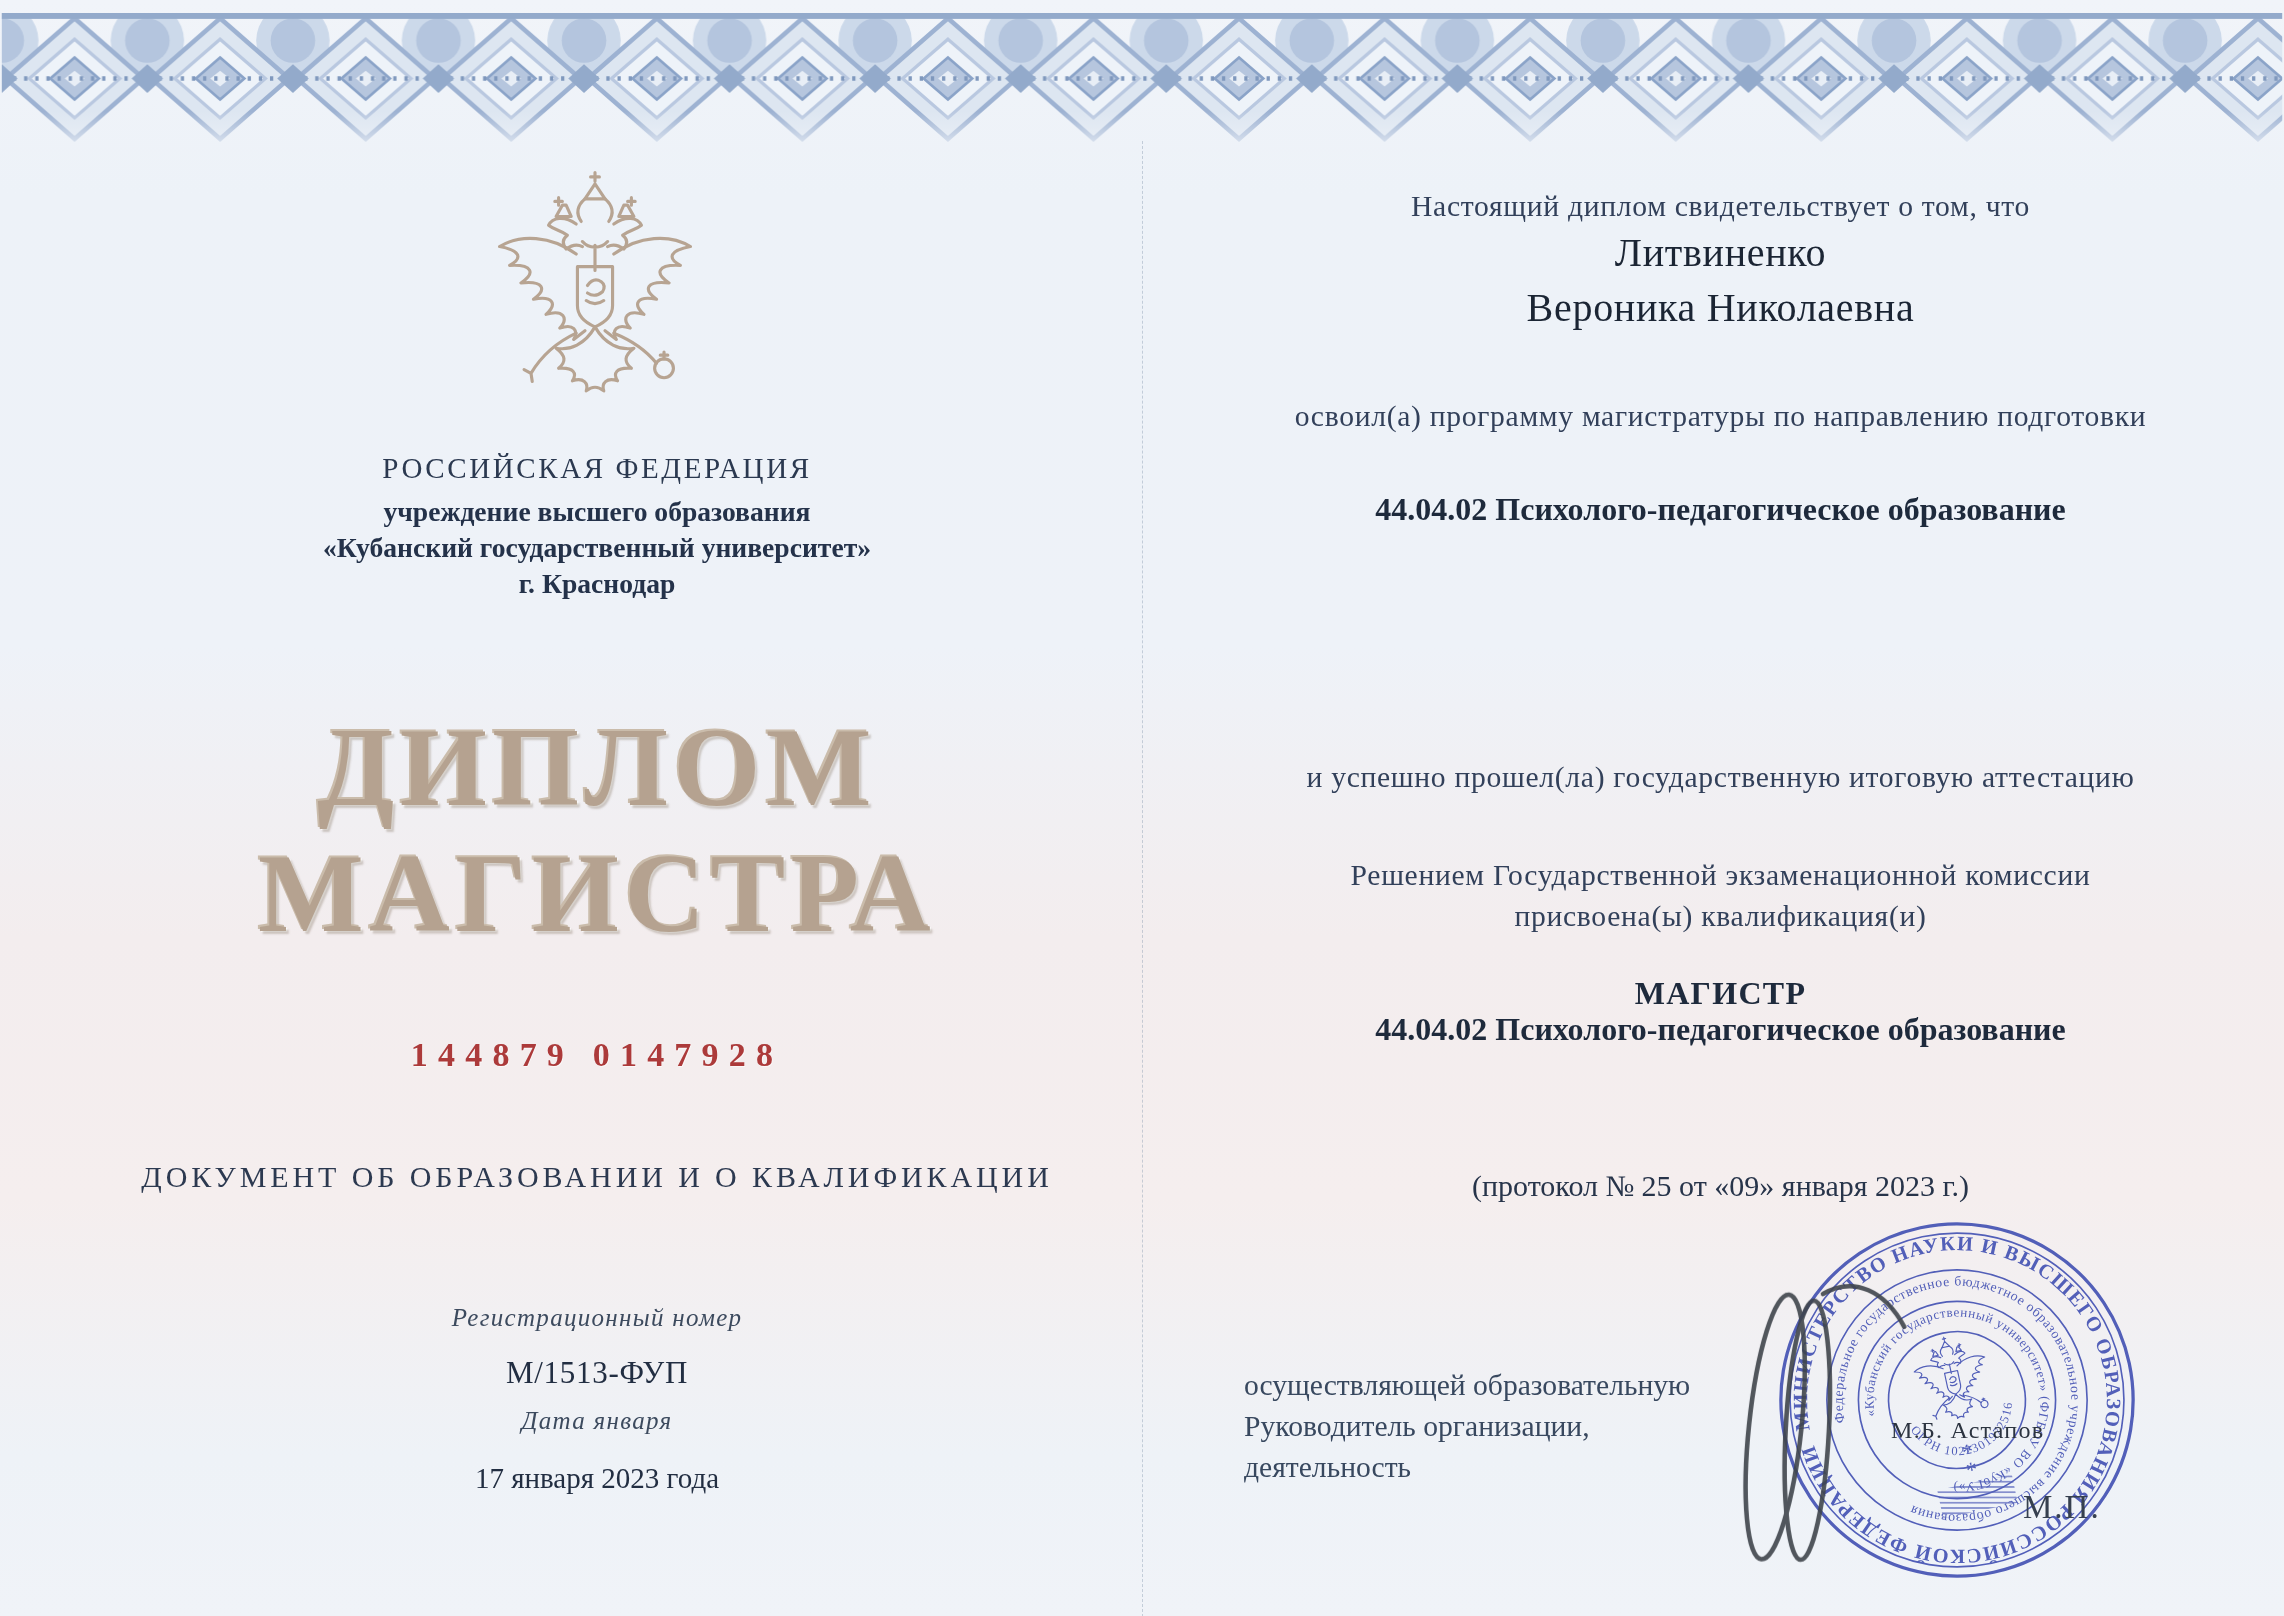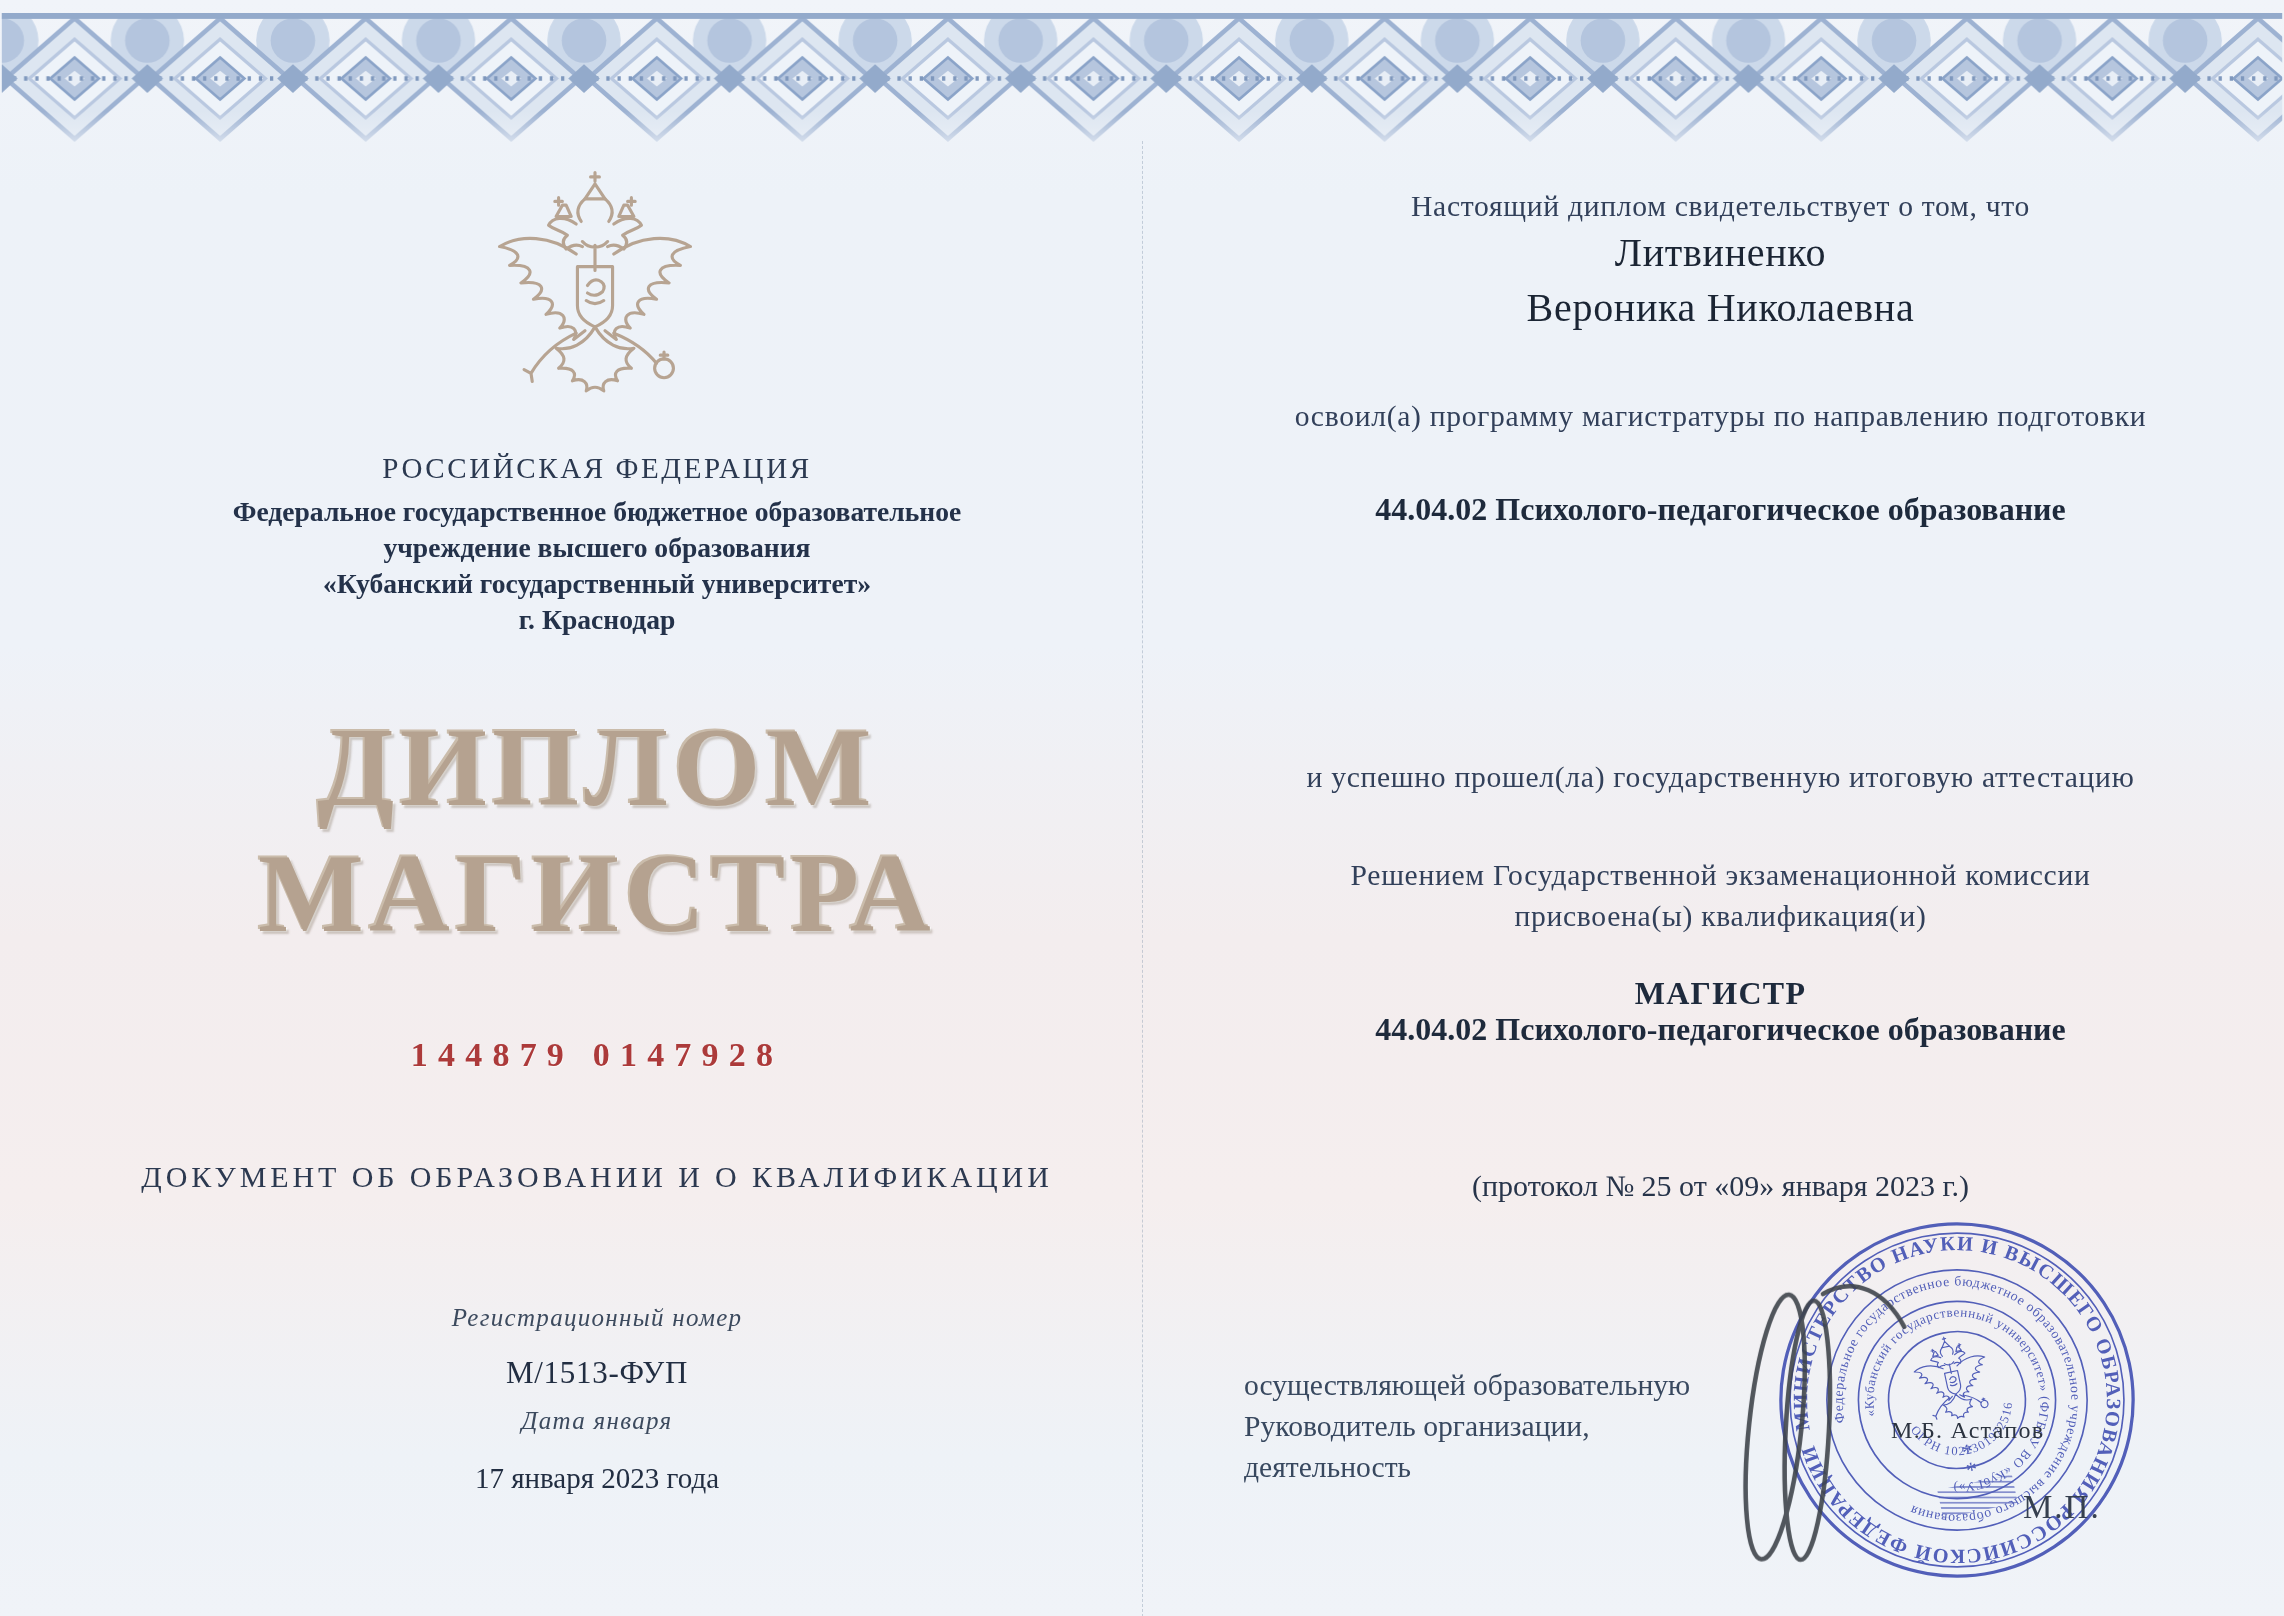--- a/index.html
+++ b/index.html
@@ -105,21 +105,20 @@
 
 <div>
 
   <svg class="abs arms-wrap" viewBox="0 0 360 400">
     <use href="#arms"></use>
   </svg>
 
   <div class="abs ctr lp-col country" style="top:452px">РОССИЙСКАЯ ФЕДЕРАЦИЯ</div>
 
   <div class="abs ctr lp-col" style="top:494px">
-    <div class="inst">Федеральное государственное бюджетное образовательное</div>
     <div class="inst">учреждение высшего образования</div>
     <div class="inst">«Кубанский государственный университет»</div>
     <div class="inst">г. Краснодар</div>
   </div>
 
   <div class="abs ctr lp-col big-title" style="top:703px">ДИПЛОМ</div>
   <div class="abs ctr lp-col big-title" style="top:829px">МАГИСТРА</div>
 
   <div class="abs ctr lp-col serial" style="top:1036px">144879 0147928</div>
 

